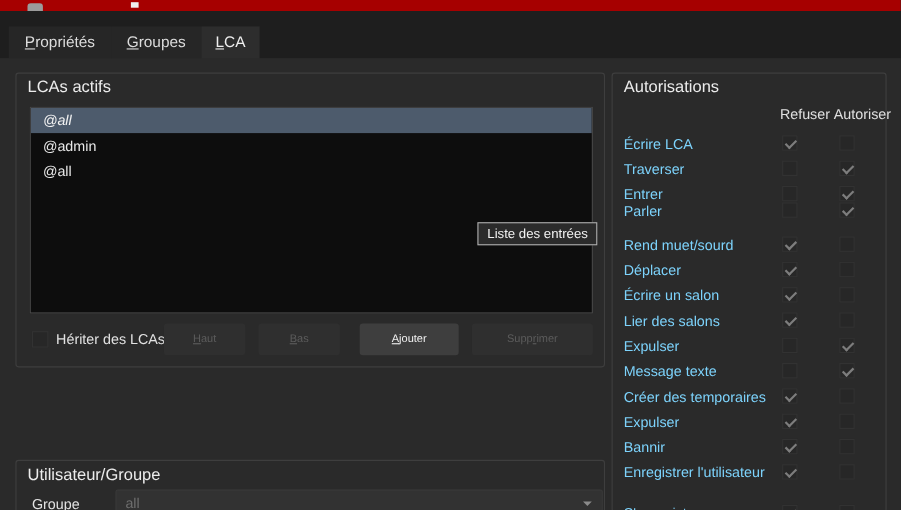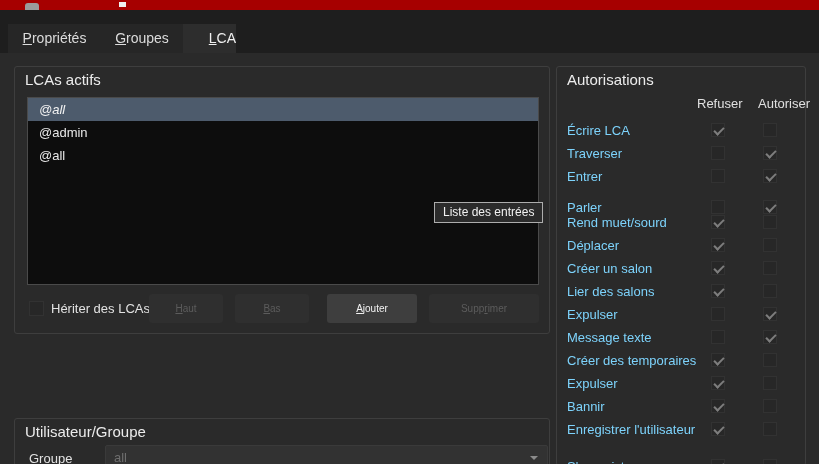--- a/index.html
+++ b/index.html
@@ -14,21 +14,21 @@
   .title-fragment{position:absolute;left:119px;top:2px;width:7px;height:5px;background:#efefef;}
 
   
   .tabbar{position:absolute;left:0;top:10px;width:819px;height:43px;background:#1e1e1e;}
   .tab{position:absolute;top:14px;height:29px;line-height:29px;text-align:center;
        background:#262626;color:#dcdcdc;font-size:14px;cursor:default;}
   .tab .key{text-decoration:underline;}
   #tab-proprietes{left:8px;width:93px;}
   #tab-groupes{left:101px;width:82px;}
   #tab-lca{left:183px;width:53px;}
-  .tab.active{background:#2d2d2d;height:30px;color:#efefef;text-align:right;}
+  .tab.active{background:#2d2d2d;height:30px;color:#efefef;}
 
   .pane{position:absolute;left:0;top:53px;width:819px;height:411px;background:#2a2a2a;}
 
   
   .groupbox{position:absolute;border:1px solid #3e3e3e;border-radius:3px;}
   .gtitle{position:absolute;left:10px;top:4px;font-size:15px;color:#ececec;white-space:nowrap;}
   #box-acl{left:14px;top:66px;width:534px;height:266px;}
   #box-context{left:14px;top:345px;width:534px;height:58px;}
   #box-usergroup{left:14px;top:418px;width:534px;height:80px;}
   #box-perms{left:556px;top:66px;width:248px;height:398px;}
@@ -76,21 +76,21 @@
   #lbl-groupe{position:absolute;left:14px;top:30px;height:20px;line-height:20px;color:#e2e2e2;}
   .combo{position:absolute;left:90px;top:26px;width:443px;height:26px;background:#323232;
          border:1px solid #3a3a3a;border-radius:2px;box-sizing:border-box;}
   .combo .combo-value{position:absolute;left:8px;top:0;height:24px;line-height:24px;color:#6e6e6e;}
   .combo .arrow{position:absolute;right:9px;top:10px;width:0;height:0;
          border-left:4px solid transparent;border-right:4px solid transparent;
          border-top:4px solid #8b8b8b;}
 
   
   .col-head{position:absolute;top:29px;font-size:13px;color:#e0e0e0;white-space:nowrap;}
-  #head-deny{left:140px;}
+  #head-deny{left:152px;}
   #head-allow{left:201px;}
   .perm-row{position:absolute;left:0;width:246px;height:23px;}
   .perm-label{position:absolute;left:10px;top:0;height:23px;line-height:23px;
               color:#7dd3fc;white-space:nowrap;}
   .perm-cb-deny{left:154px;top:4px;}
   .perm-cb-allow{left:206px;top:4px;}
 </style>
 </head>
 <body>
 
@@ -151,37 +151,37 @@
         <div class="perm-row" style="top: 75px;">
           <div class="perm-label">Traverser</div>
           <div class="checkbox cb-small perm-cb-deny"></div>
           <div class="checkbox cb-small perm-cb-allow checked"></div>
         </div>
         <div class="perm-row" style="top: 98px;">
           <div class="perm-label">Entrer</div>
           <div class="checkbox cb-small perm-cb-deny"></div>
           <div class="checkbox cb-small perm-cb-allow checked"></div>
         </div>
-        <div class="perm-row" style="top: 129px;">
+        <div class="perm-row" style="top: 113px;">
           <div class="perm-label">Parler</div>
           <div class="checkbox cb-small perm-cb-deny"></div>
           <div class="checkbox cb-small perm-cb-allow checked"></div>
         </div>
         <div class="perm-row" style="top: 144px;">
           <div class="perm-label">Rend muet/sourd</div>
           <div class="checkbox cb-small perm-cb-deny checked"></div>
           <div class="checkbox cb-small perm-cb-allow"></div>
         </div>
         <div class="perm-row" style="top: 167px;">
           <div class="perm-label">Déplacer</div>
           <div class="checkbox cb-small perm-cb-deny checked"></div>
           <div class="checkbox cb-small perm-cb-allow"></div>
         </div>
         <div class="perm-row" style="top: 190px;">
-          <div class="perm-label">Créer un salon</div>
+          <div class="perm-label">Écrire un salon</div>
           <div class="checkbox cb-small perm-cb-deny checked"></div>
           <div class="checkbox cb-small perm-cb-allow"></div>
         </div>
         <div class="perm-row" style="top: 213px;">
           <div class="perm-label">Lier des salons</div>
           <div class="checkbox cb-small perm-cb-deny checked"></div>
           <div class="checkbox cb-small perm-cb-allow"></div>
         </div>
         <div class="perm-row" style="top: 236px;">
           <div class="perm-label">Expulser</div>

